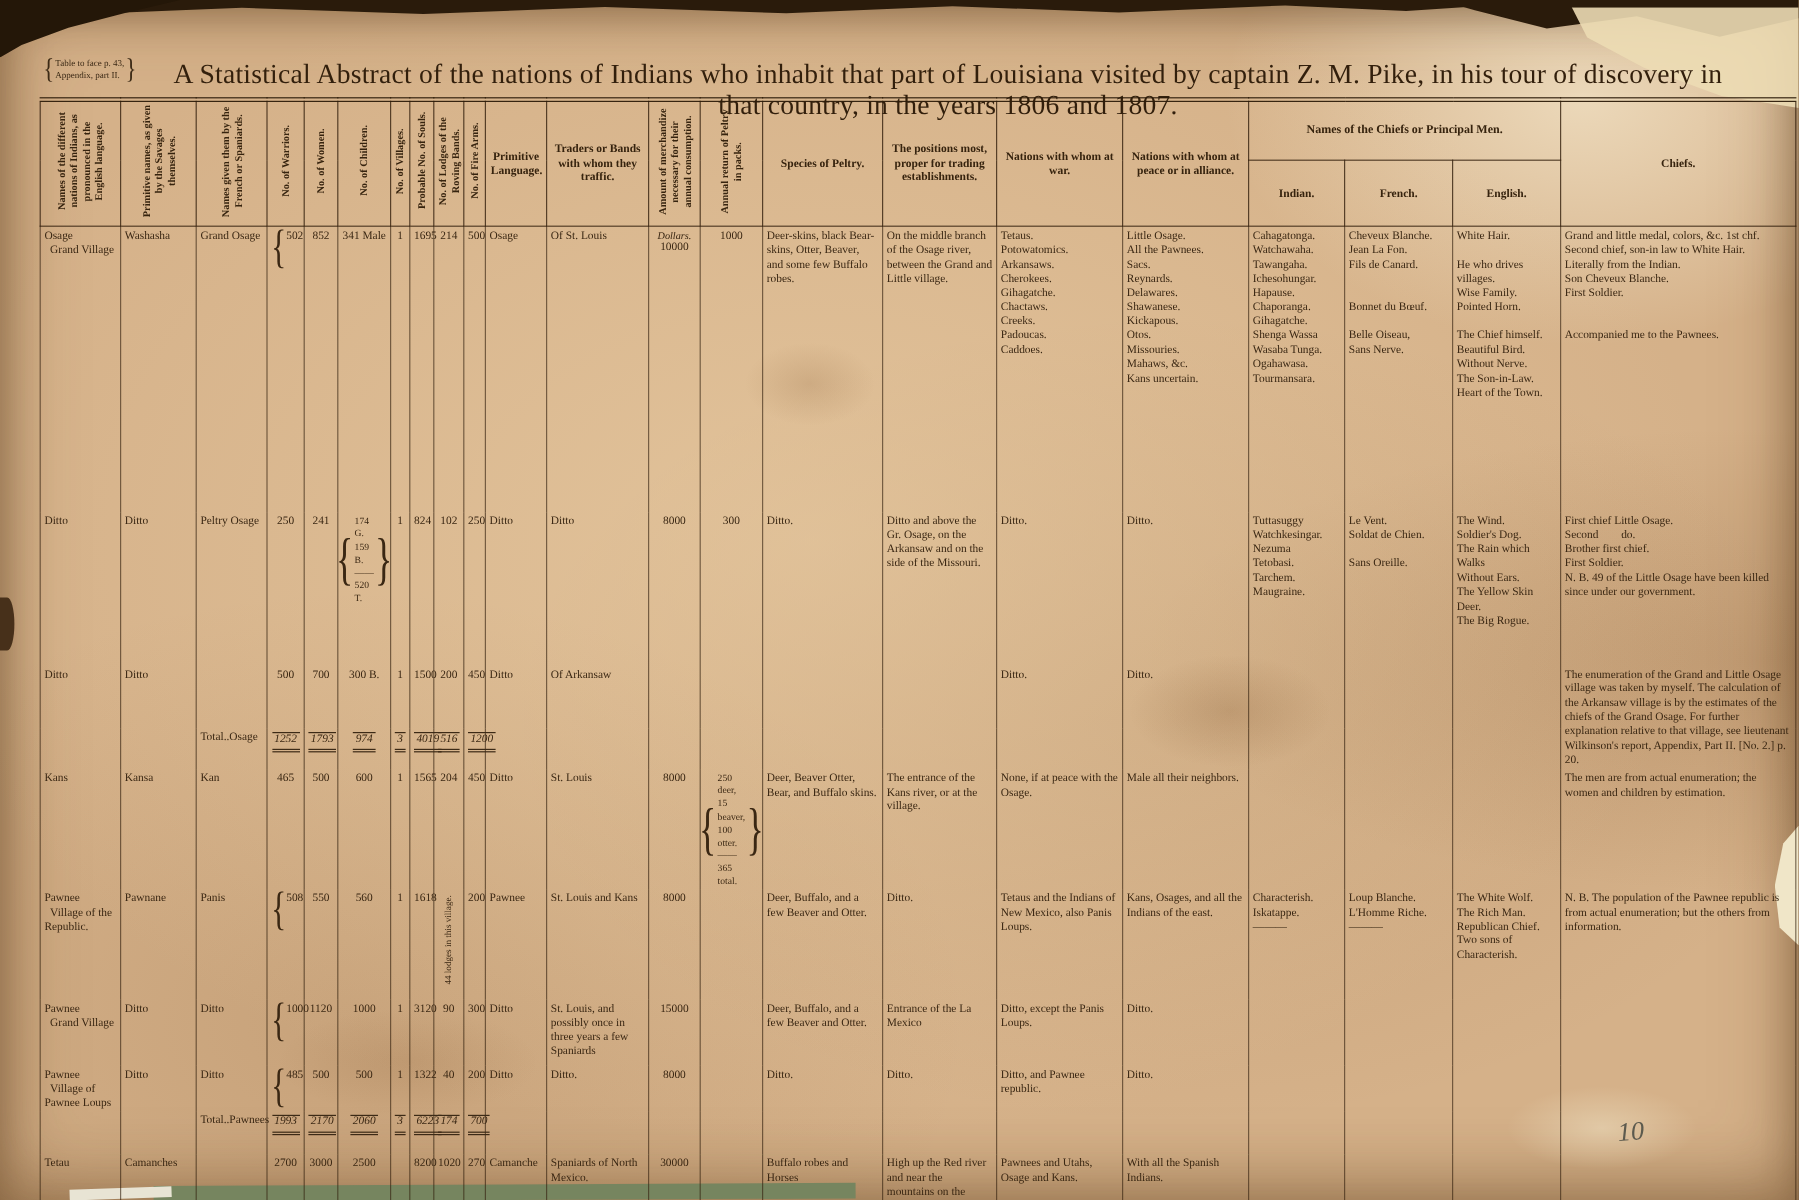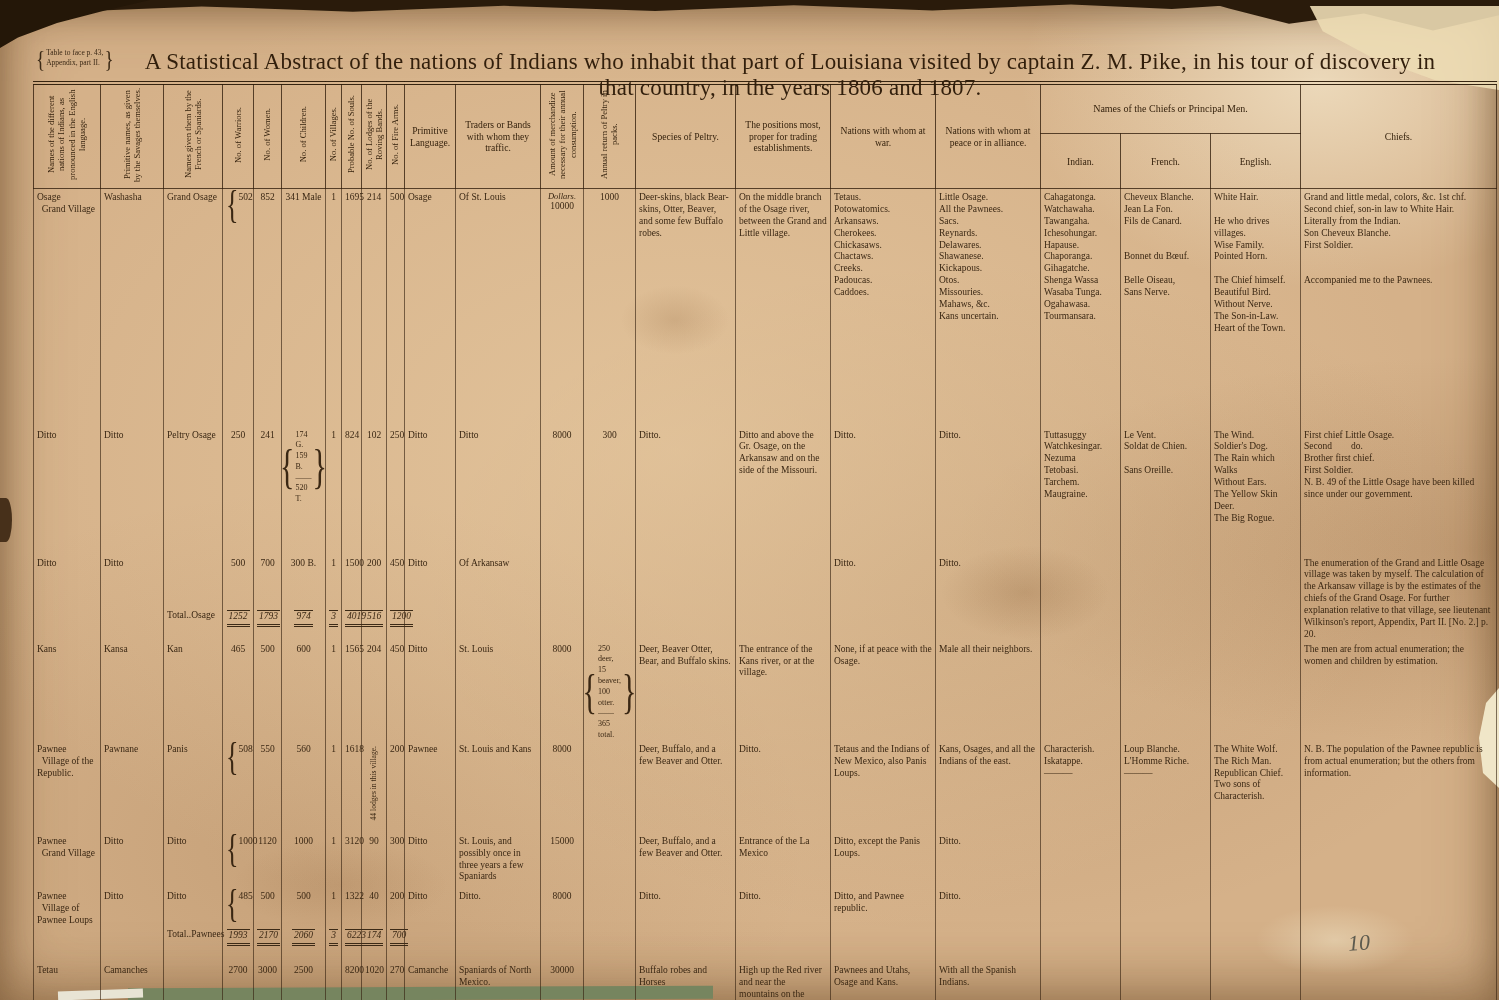--- a/index.html
+++ b/index.html
@@ -35,21 +35,21 @@
   .stain.s3{left:230px;top:840px;width:220px;height:90px;background:radial-gradient(ellipse, rgba(118,73,33,.13), rgba(118,73,33,0) 70%);}
   .stain.s4{left:1255px;top:905px;width:160px;height:70px;background:radial-gradient(ellipse, rgba(240,228,198,.5), rgba(240,228,198,0) 70%);}
   .page-number{position:absolute;left:1348px;top:930px;font-size:22px;font-style:italic;color:#5c5a4e;transform:rotate(-4deg);}
   
   .corner-note{position:absolute;left:36px;top:48px;display:flex;align-items:center;gap:1px;font-size:7.5px;line-height:1.35;}
   .corner-note .brace{font-size:19px;transform:scaleY(1.25);display:inline-block;line-height:1;font-weight:400;}
   .sheet-title{position:absolute;left:140px;top:49px;width:1300px;text-align:center;font-size:23px;letter-spacing:.2px;color:#321f0c;}
   
   table.tbl{position:absolute;left:33px;top:81px;width:1463px;border-collapse:collapse;table-layout:fixed;
     border:1px solid rgba(52,33,14,.85);border-top:4px double rgba(45,28,10,.95);}
-  .tbl th{border:1px solid rgba(52,33,14,.8);font-weight:normal;padding:1px;color:#36230e;}
+  .tbl th{border:1px solid rgba(52,33,14,.8);font-weight:bold;padding:1px;color:#36230e;}
   .tbl td{border-left:1px solid rgba(52,33,14,.62);border-right:1px solid rgba(52,33,14,.62);
     vertical-align:top;padding:3px 3px 0 3px;font-size:9.5px;line-height:1.25;color:#3a2713;}
   th.vh{vertical-align:middle;text-align:center;}
   th.vh .rot{writing-mode:vertical-rl;transform:rotate(180deg);display:inline-block;max-height:95px;font-size:8.6px;line-height:1.2;}
   th.hh{font-size:9.6px;vertical-align:middle;text-align:center;line-height:1.25;padding:2px 4px;}
   th.group{font-size:10px;vertical-align:middle;height:44px;}
   tr.subhead th{font-size:9.6px;height:52px;vertical-align:middle;}
   td.c{text-align:center;}
   .names{white-space:pre-line;line-height:20px;font-size:10px;}
   .list{white-space:pre-line;line-height:21px;}
@@ -172,21 +172,21 @@
             <div class="dollars">Dollars.</div>
             <div>10000</div>
           </td>
         <td class="c">1000</td>
         <td class="par">Deer-skins, black Bear-skins, Otter, Beaver, and some few Buffalo robes.</td>
         <td class="par">On the middle branch of the Osage river, between the Grand and Little village.</td>
         <td class="list">Tetaus.
 Potowatomics.
 Arkansaws.
 Cherokees.
-Chickasaws.
+Gihagatche.
 Chactaws.
 Creeks.
 Padoucas.
 Caddoes.</td>
         <td class="list">Little Osage.
 All the Pawnees.
 Sacs.
 Reynards.
 Delawares.
 Shawanese.

